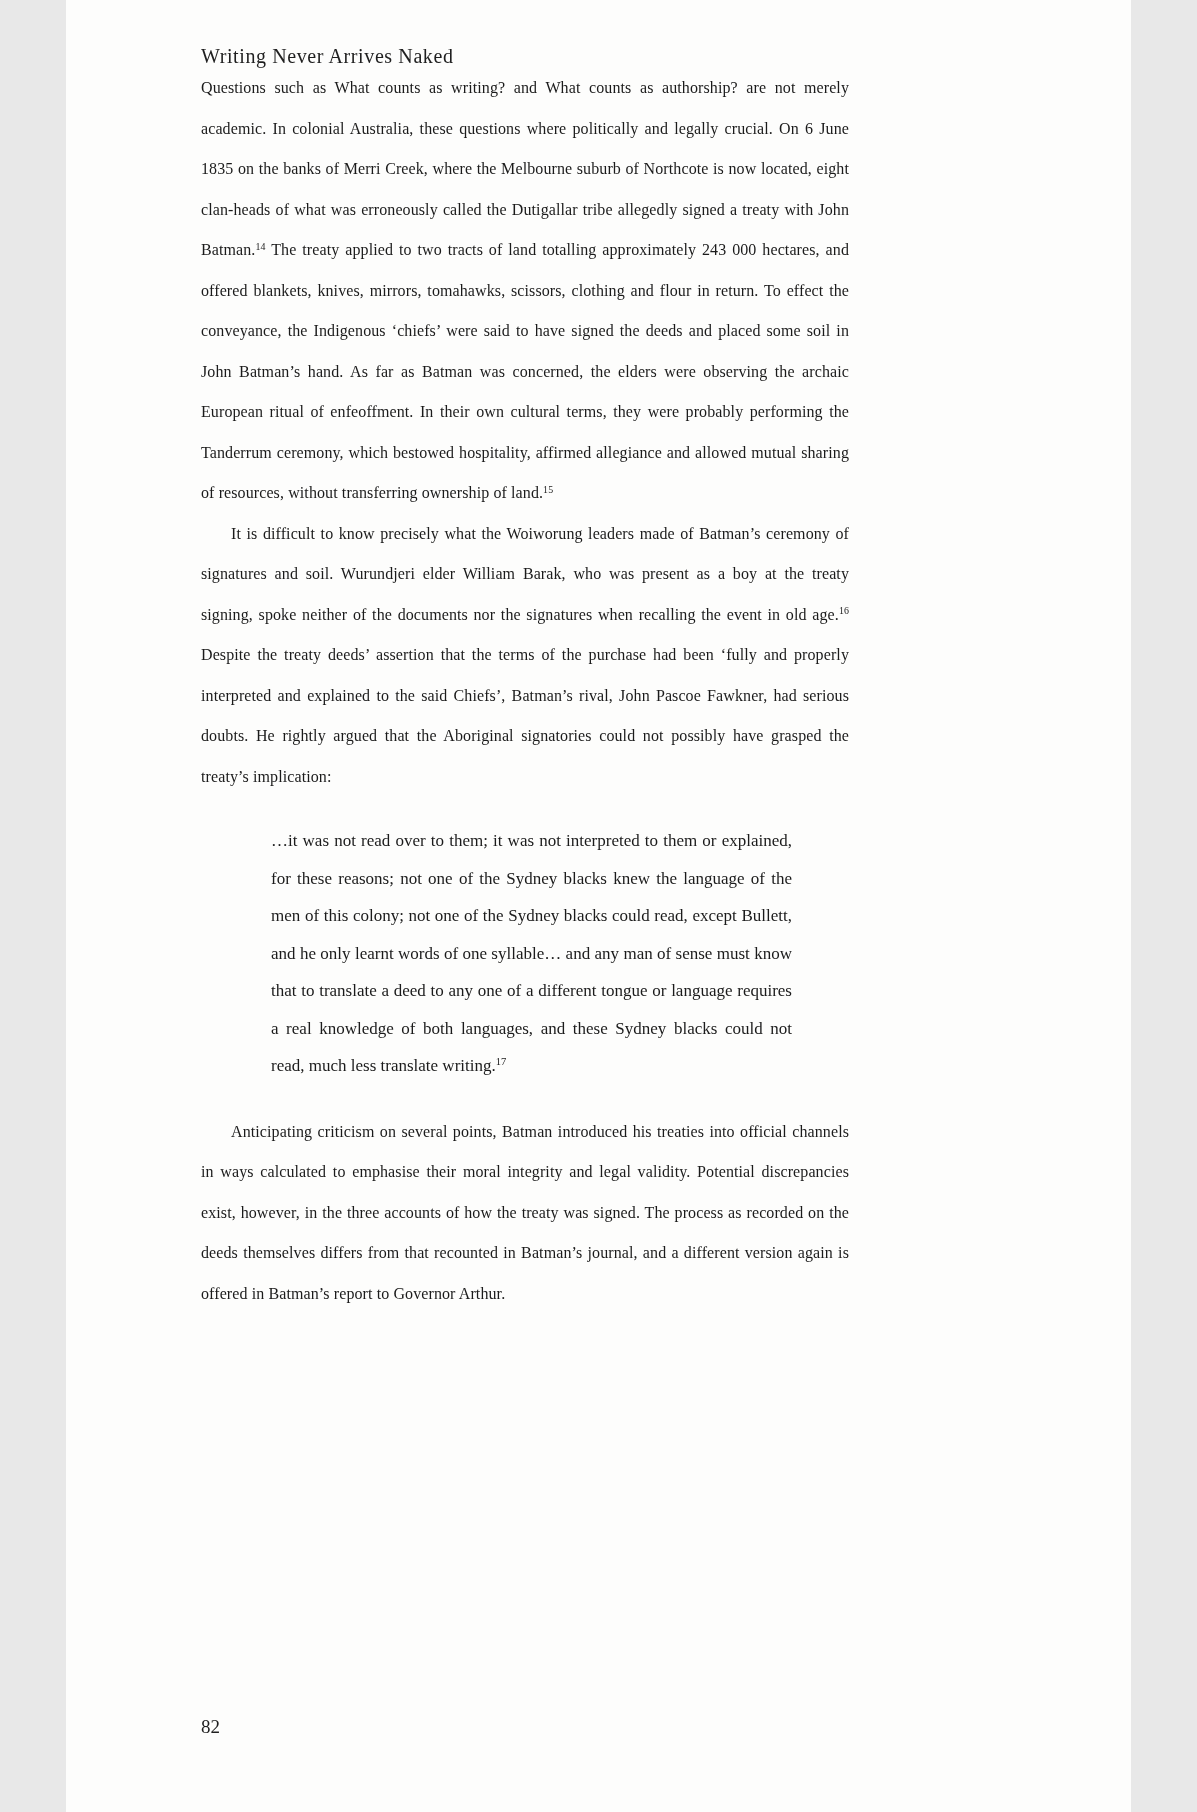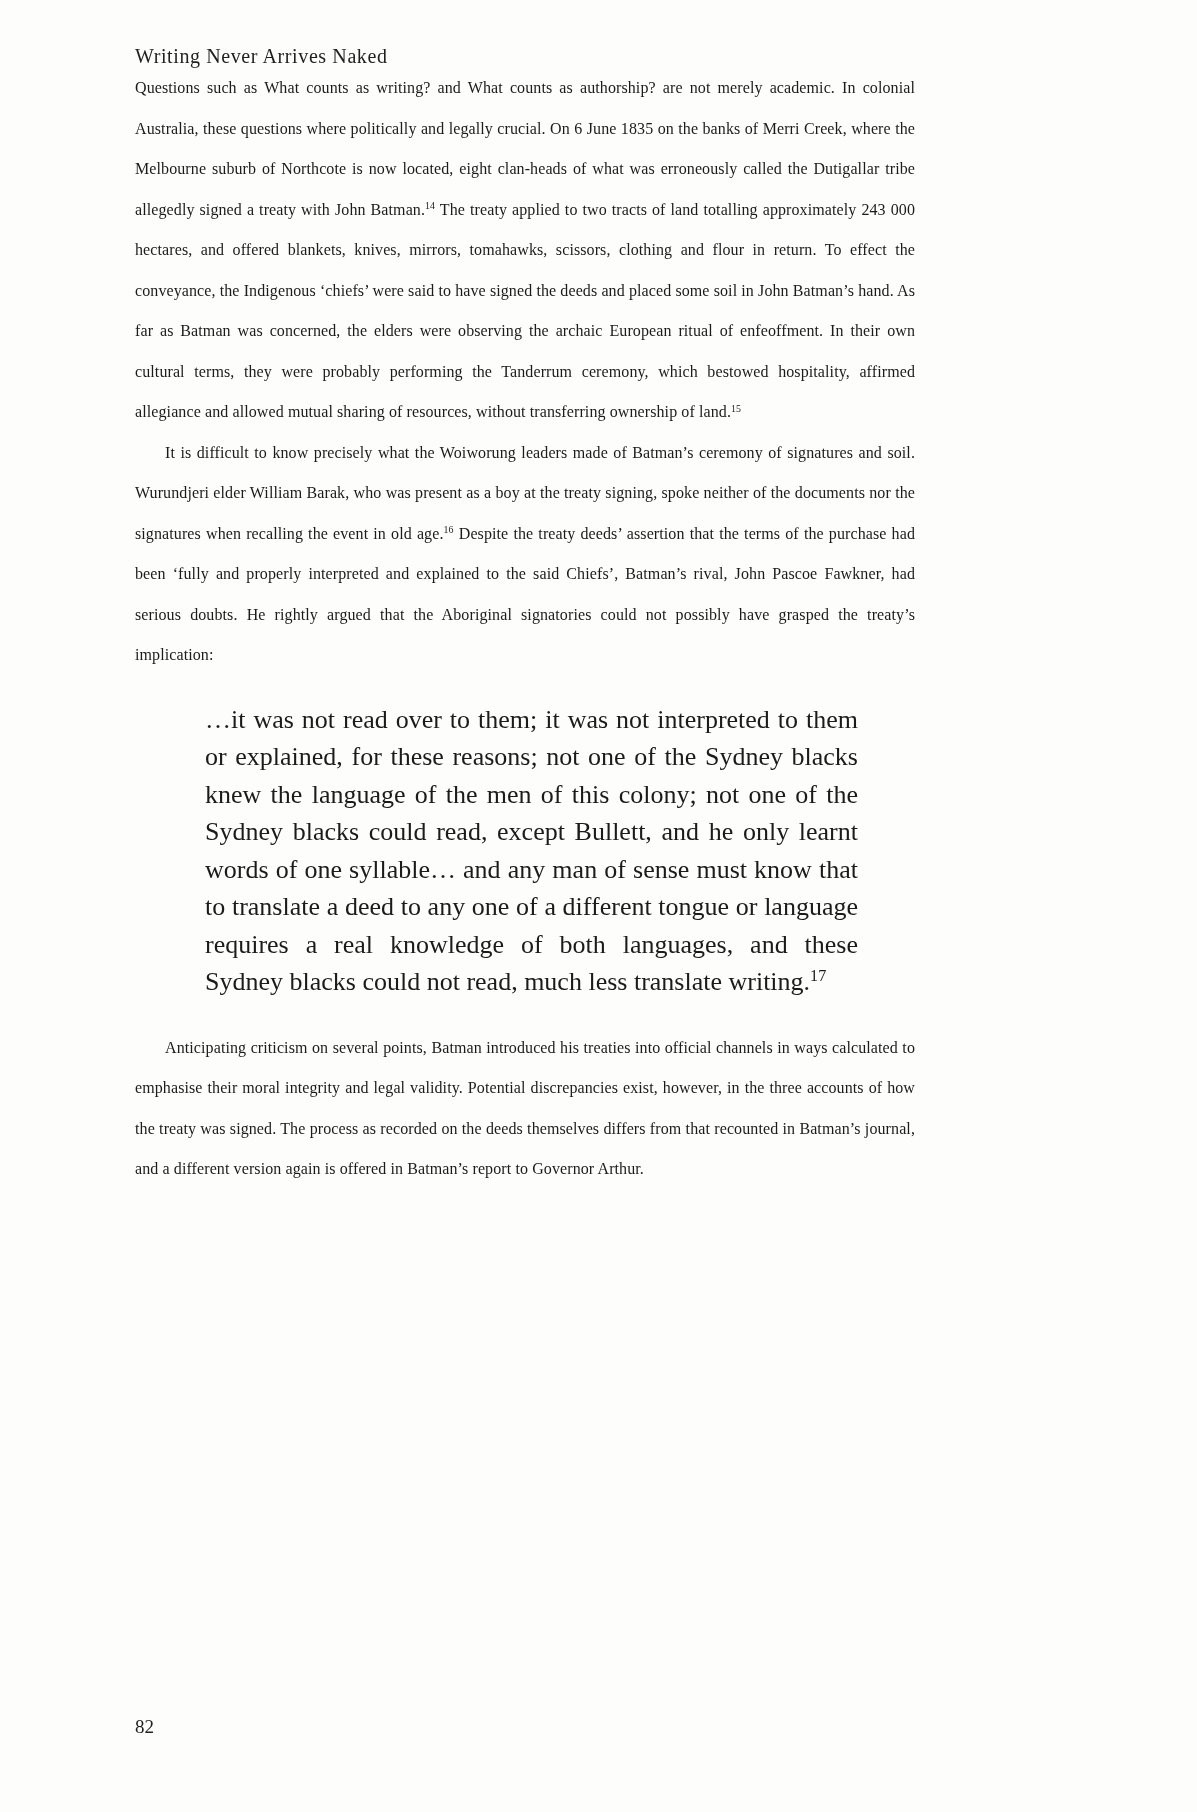--- a/index.html
+++ b/index.html
@@ -2,21 +2,21 @@
 <html><head>
 <meta charset="utf-8">
 <style>
   html, body {
     margin: 0;
     padding: 0;
     background: #e8e8e8;
   }
   .page {
     position: relative;
-    width: 1197px;
+    width: 1065px;
     height: 1812px;
     margin: 0 auto;
     background: #fdfdfc;
     box-sizing: border-box;
     padding: 44px 282px 0 135px;
     color: #1b1b1b;
     font-family: "Liberation Serif", "DejaVu Serif", serif;
     overflow: hidden;
   }
   .running-header {
@@ -41,21 +41,21 @@
     text-align: justify;
     letter-spacing: 0.1px;
     color: #1b1b1b;
   }
   .body-text p.para.indent {
     text-indent: 30px;
   }
   .body-text blockquote.quote {
     margin: 25px 57px 27px 0;
     padding: 0 0 0 70px;
-    font-size: 26px;
+    font-size: 17px;
     line-height: 37.5px;
     text-align: justify;
     color: #1b1b1b;
   }
   sup.fnref {
     font-size: 62%;
     line-height: 0;
     vertical-align: baseline;
     position: relative;
     top: -0.55em;

